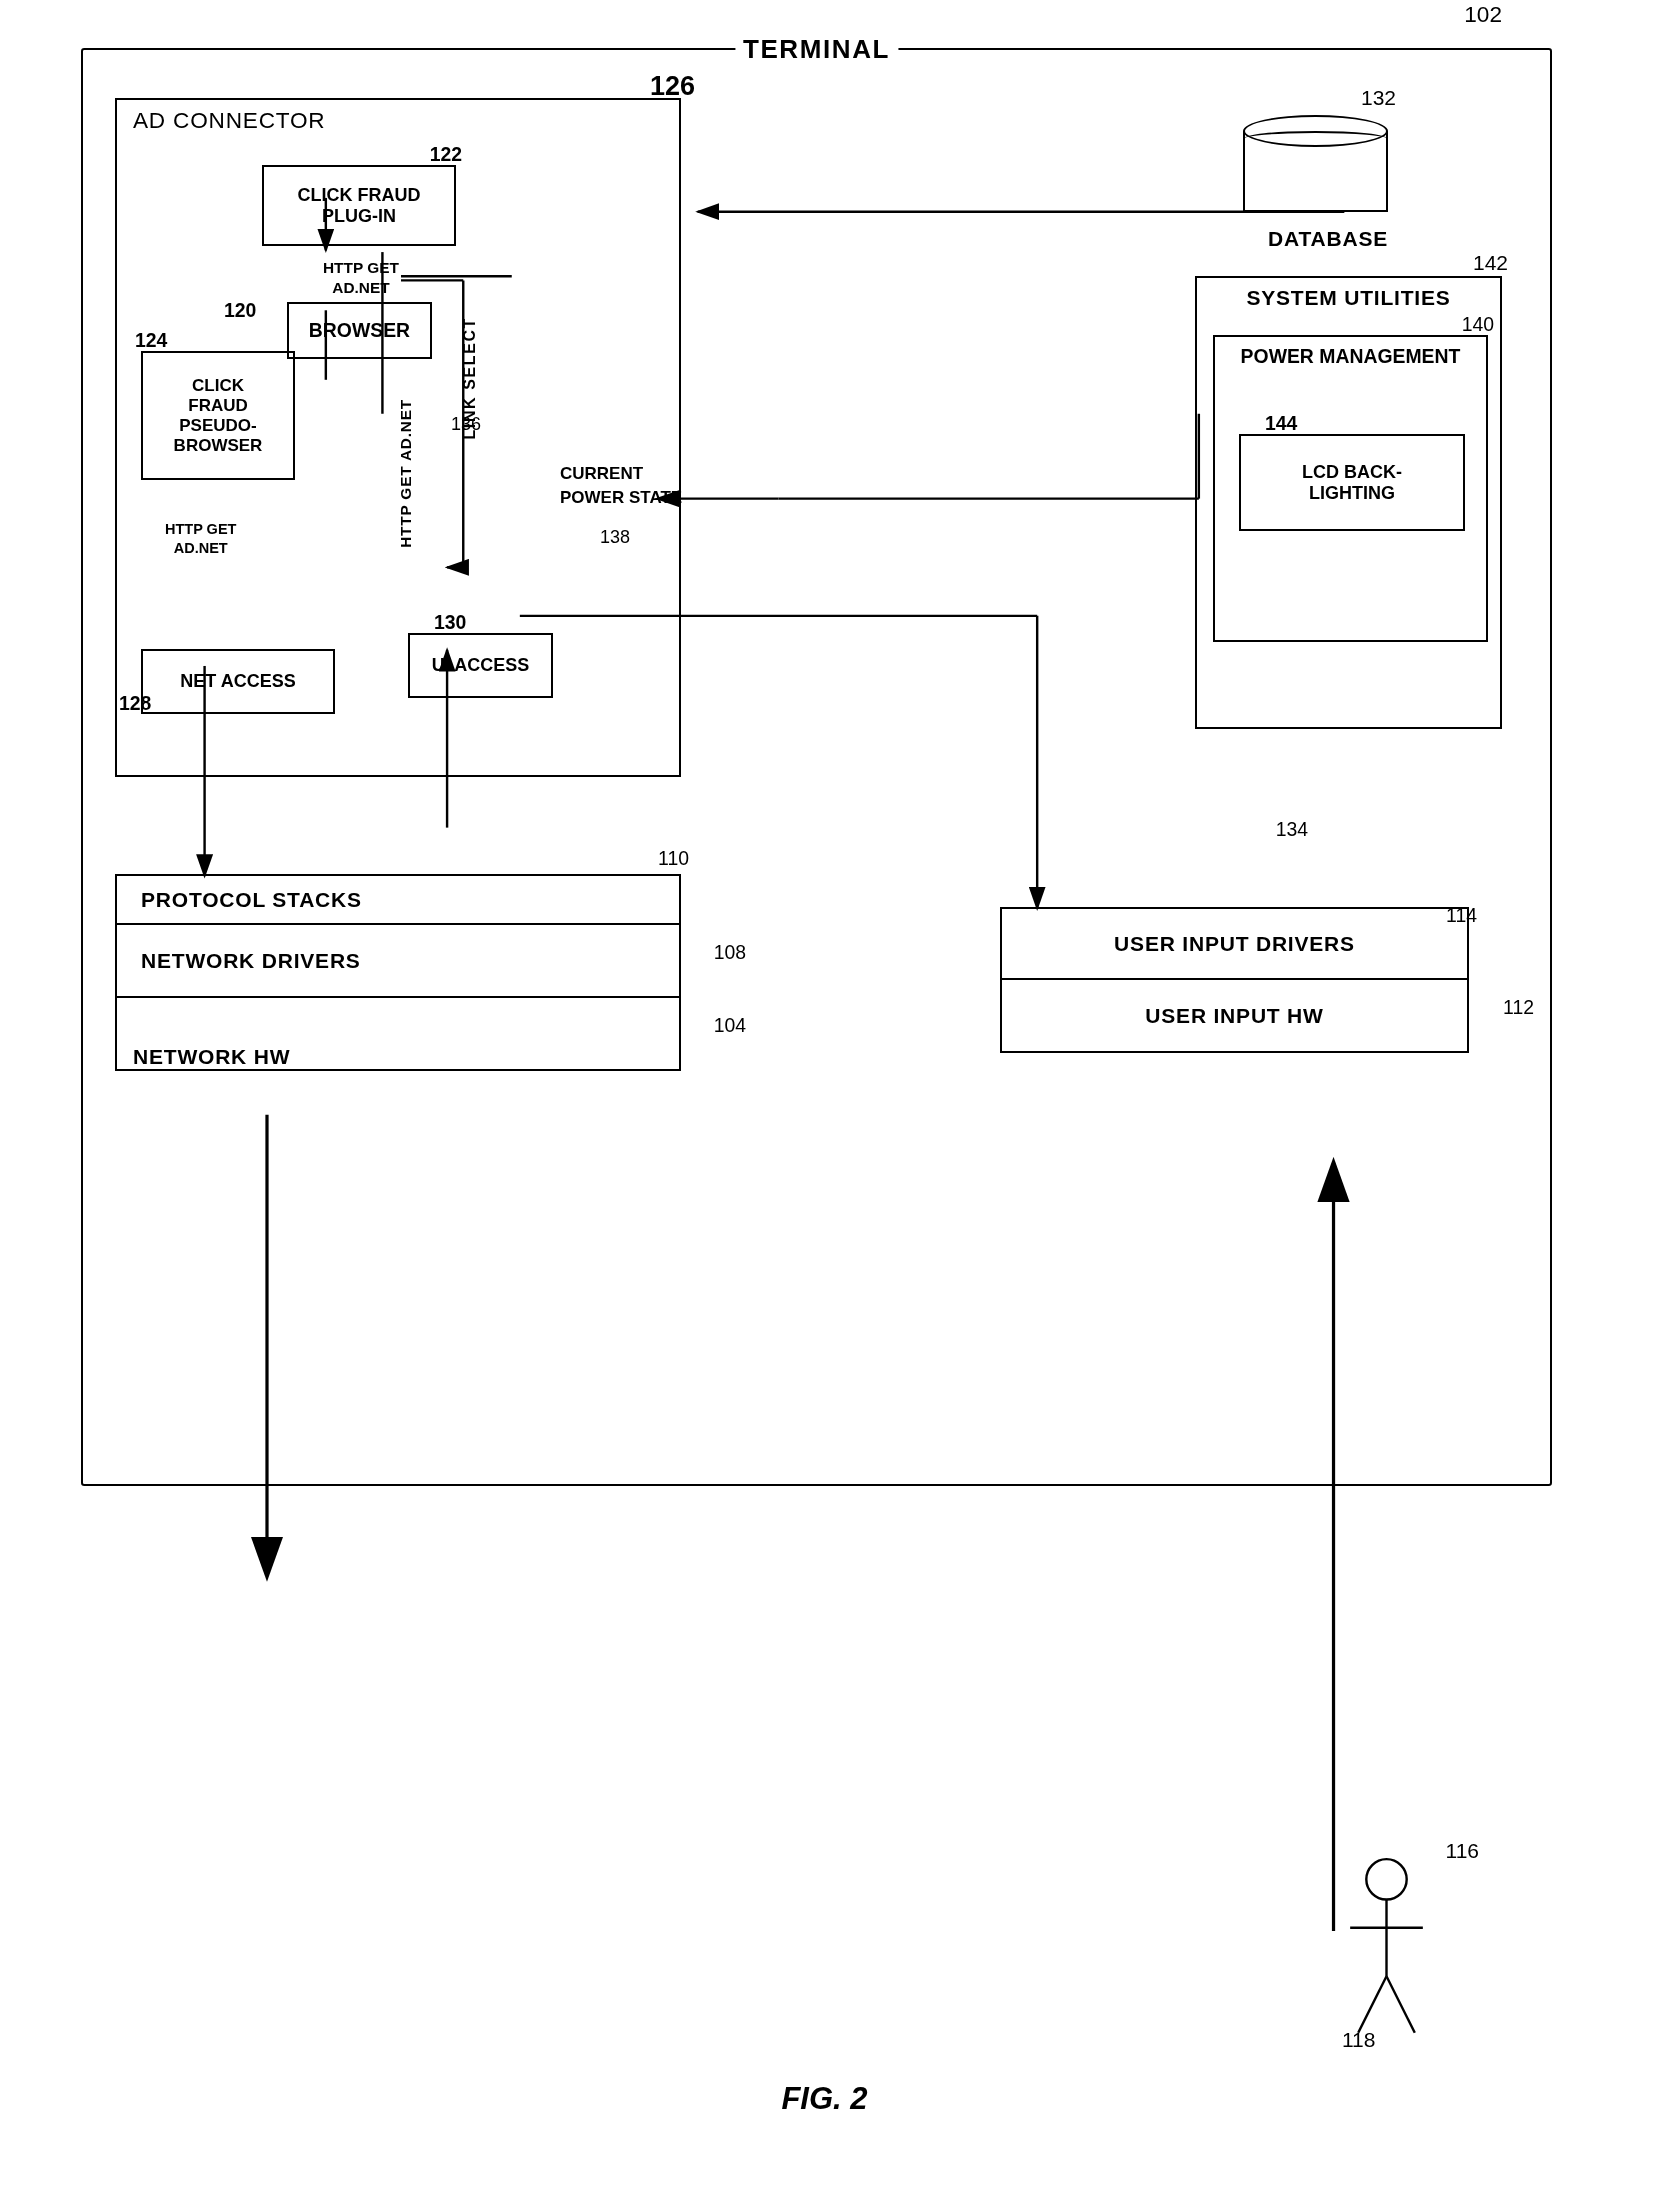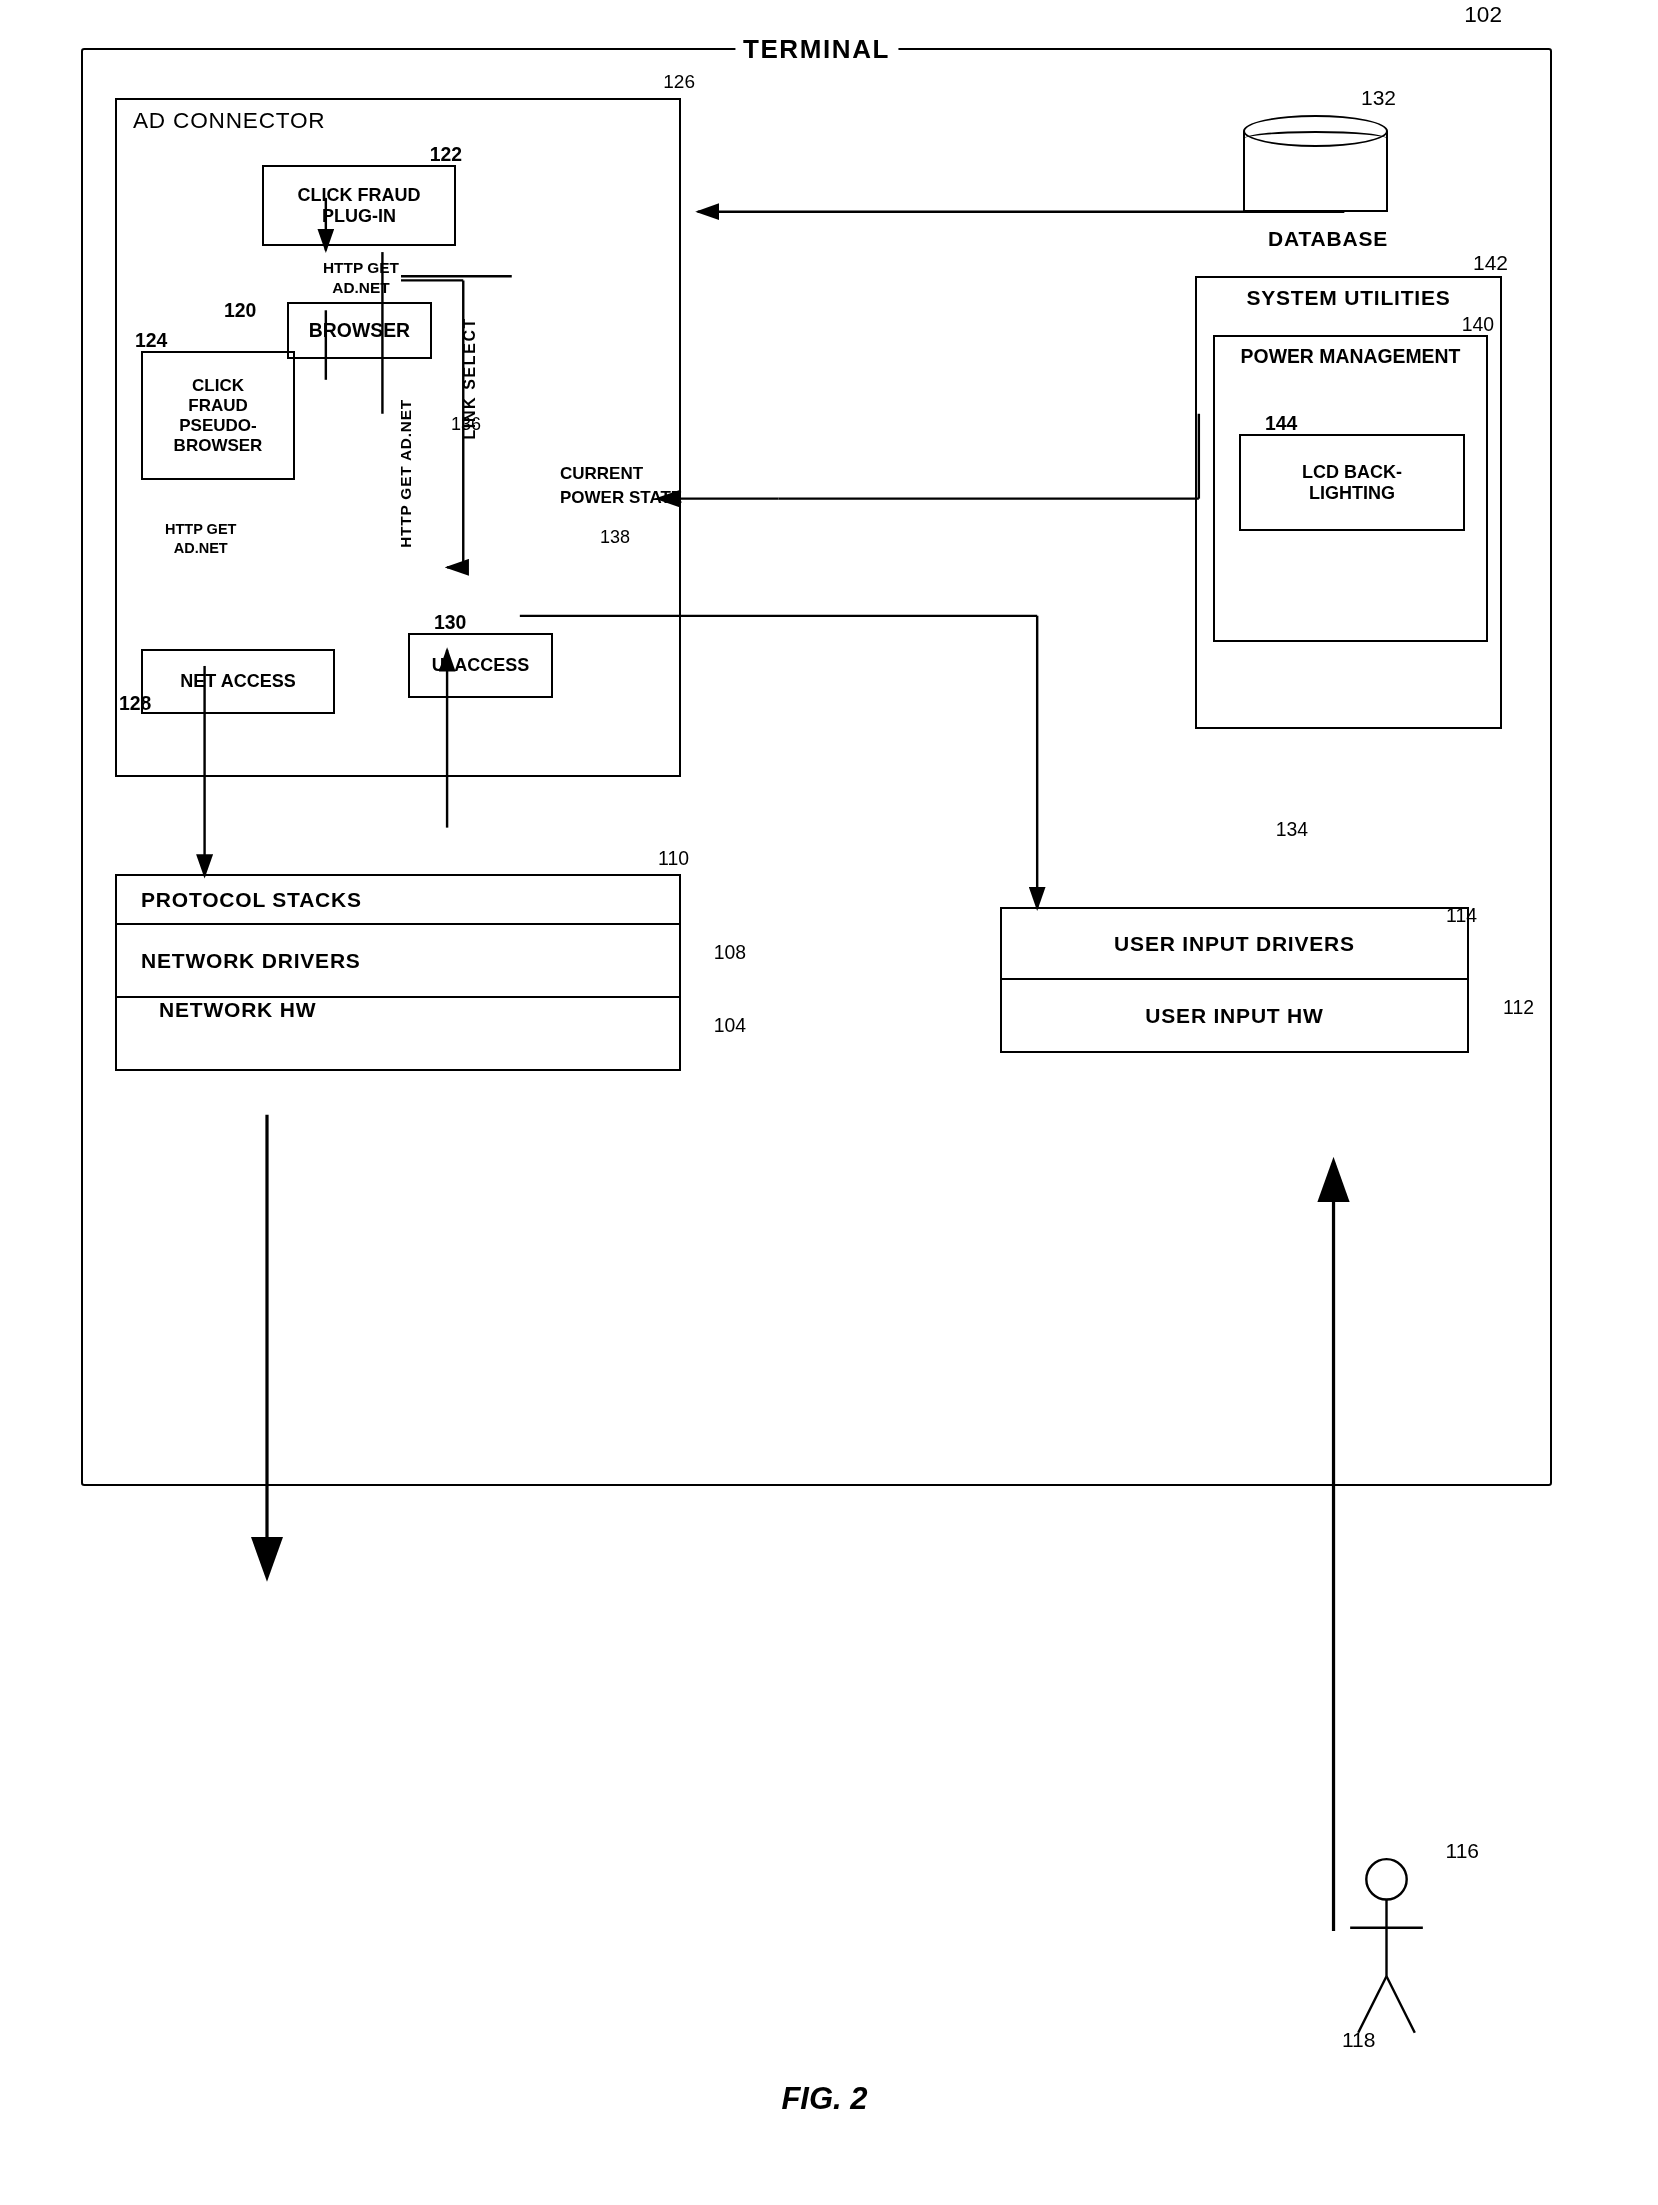--- a/index.html
+++ b/index.html
@@ -65,21 +65,22 @@
       top: 8px;
       left: 16px;
       font-size: 22.6px;
       letter-spacing: 0.8px;
     }
 
     .ref-126 {
       position: absolute;
       top: -29px;
       right: -16px;
-      font-size: 19px;
+      font-size: 27px;
+      font-weight: bold;
     }
 
     
     .click-fraud-plugin-box {
       position: absolute;
       top: 65px;
       left: 145px;
       width: 194px;
       height: 81px;
       border: 2.4px solid #000;
@@ -372,22 +373,22 @@
       right: -65px;
       font-size: 19.4px;
     }
 
     .network-hw-box {
       width: 100%;
       height: 73px;
       border: 2.4px solid #000;
       border-top: none;
       display: flex;
-      align-items: flex-start;
-      padding-left: 42px;
+      align-items: flex-end;
+      padding-left: 16px;
       font-size: 21px;
       font-weight: bold;
       letter-spacing: 0.8px;
     }
 
     .ref-104 {
       position: absolute;
       top: 0px;
       right: -65px;
       font-size: 19.4px;

